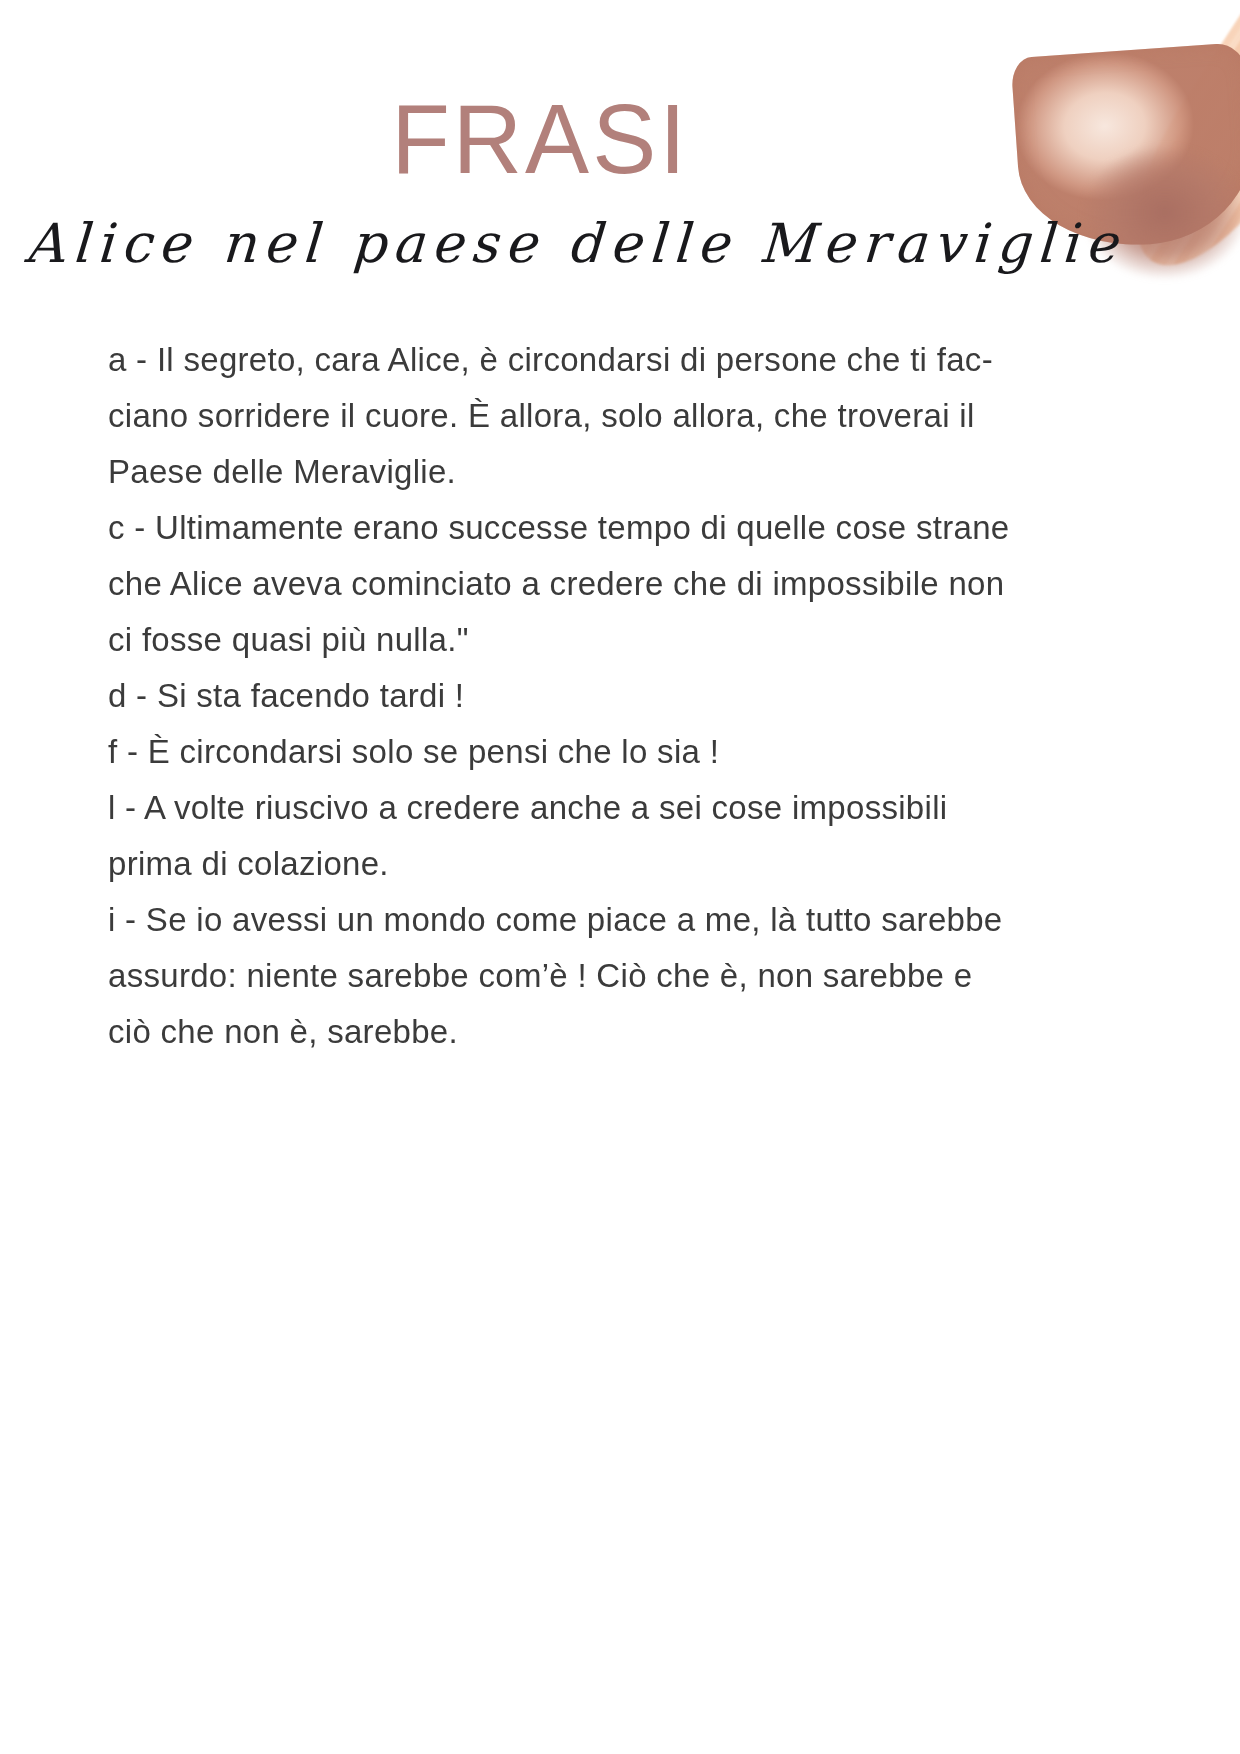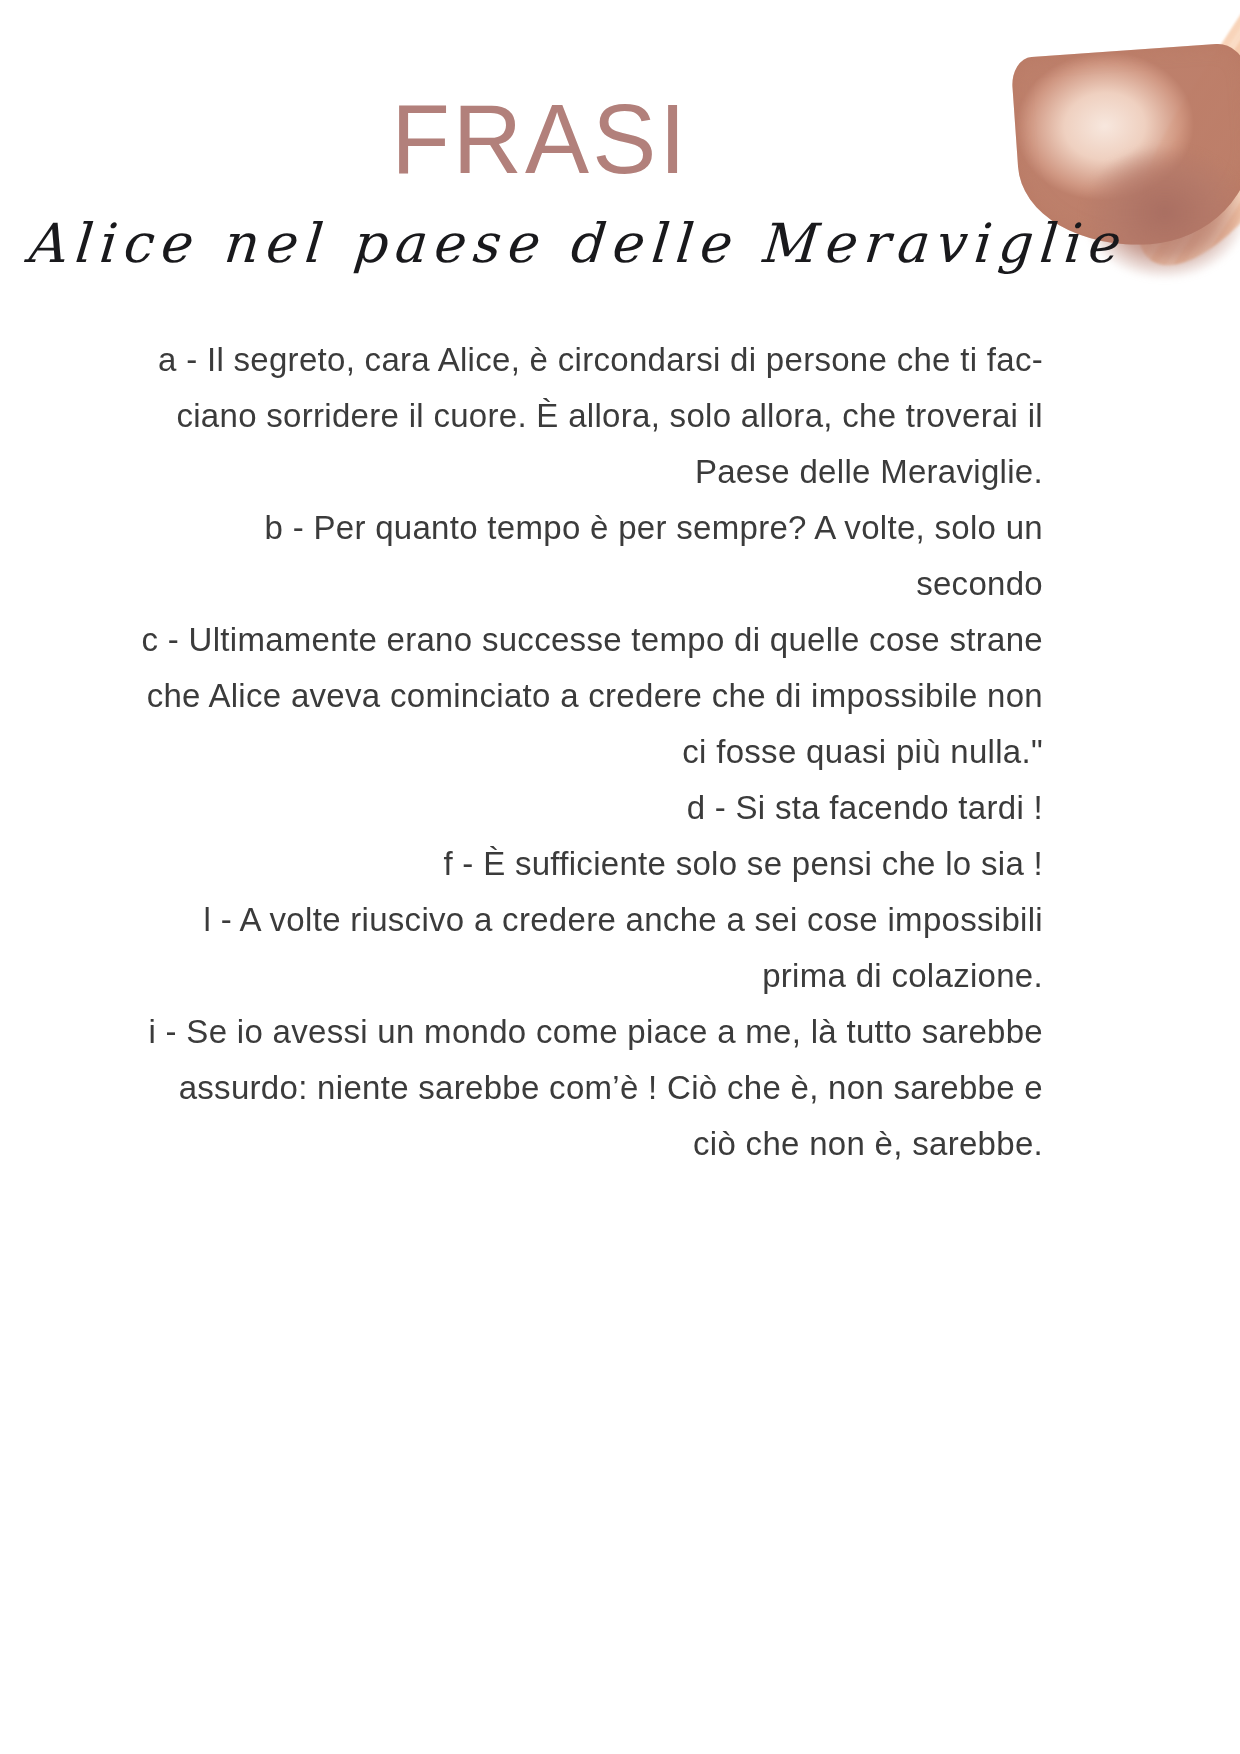--- a/index.html
+++ b/index.html
@@ -102,21 +102,20 @@
     top: 332px;
     left: 108px;
     width: 935px;
     font-size: 33px;
     line-height: 56px;
     color: #3b3b3b;
     letter-spacing: 0.3px;
   }
   .sentence {
     white-space: pre-line;
-    text-align: right;
   }
 </style>
 </head>
 <body>
 
 <div>
 
   <div class="watercolor">
     <div class="wc-stroke"></div>
     <div class="wc-blob"></div>
@@ -125,27 +124,25 @@
 
   <div class="title">FRASI</div>
 
   <div class="subtitle">Alice  nel paese delle Meraviglie</div>
 
   <div class="sentences">
 
   <div class="sentence">a - Il segreto, cara Alice, è circondarsi di persone che ti fac-
 ciano sorridere il cuore. È allora, solo allora, che troverai il
 Paese delle Meraviglie.</div>
-      <div class="sentence">b - Per quanto tempo è per sempre? A volte, solo un
-secondo</div>
       <div class="sentence">c - Ultimamente erano successe tempo di quelle cose strane
 che Alice aveva cominciato a credere che di impossibile non
 ci fosse quasi più nulla."</div>
       <div class="sentence">d - Si sta facendo tardi !</div>
-      <div class="sentence">f - È sufficiente solo se pensi che lo sia !</div>
+      <div class="sentence">f - È circondarsi solo se pensi che lo sia !</div>
       <div class="sentence">l - A volte riuscivo a credere anche a sei cose impossibili
 prima di colazione.</div>
       <div class="sentence">i - Se io avessi un mondo come piace a me, là tutto sarebbe
 assurdo: niente sarebbe com’è ! Ciò che è, non sarebbe e
 ciò che non è, sarebbe.</div>
     </div>
 
 </div>
 
 </body></html>

